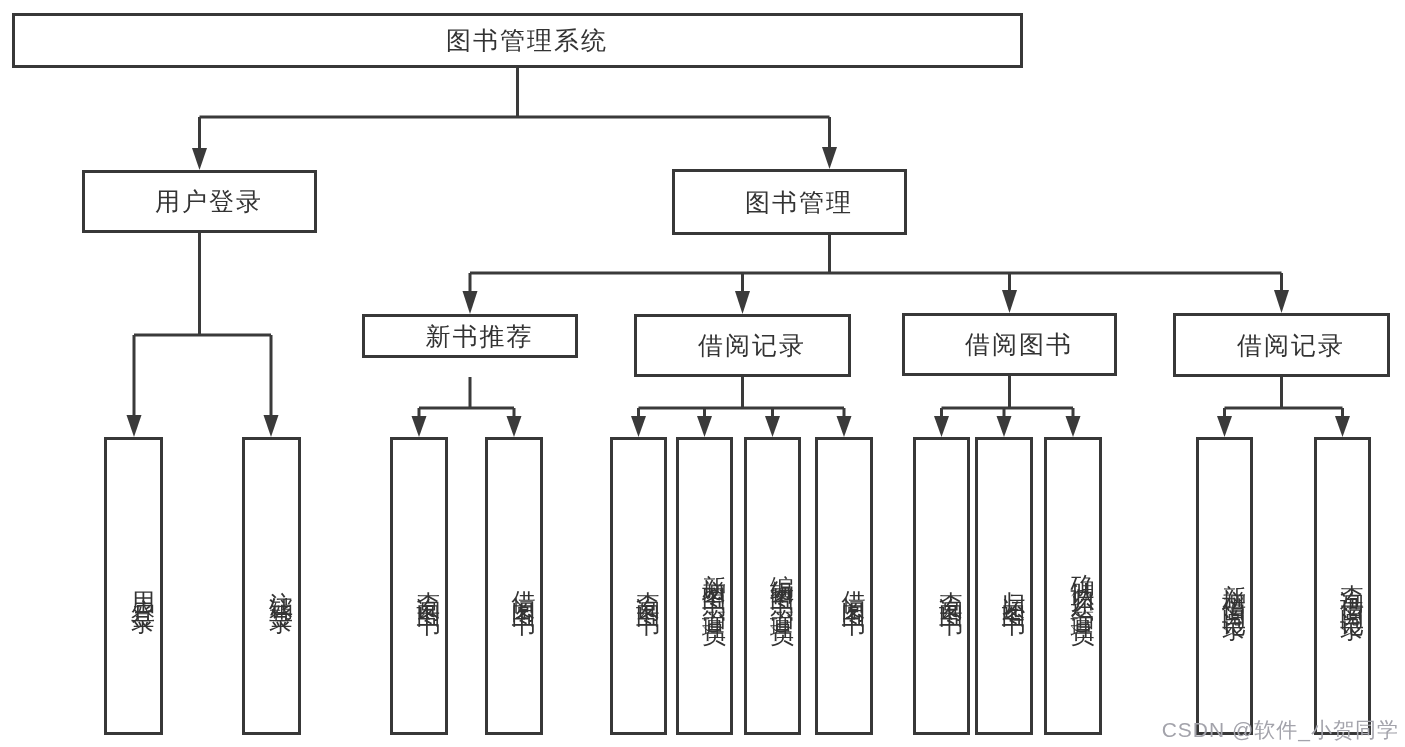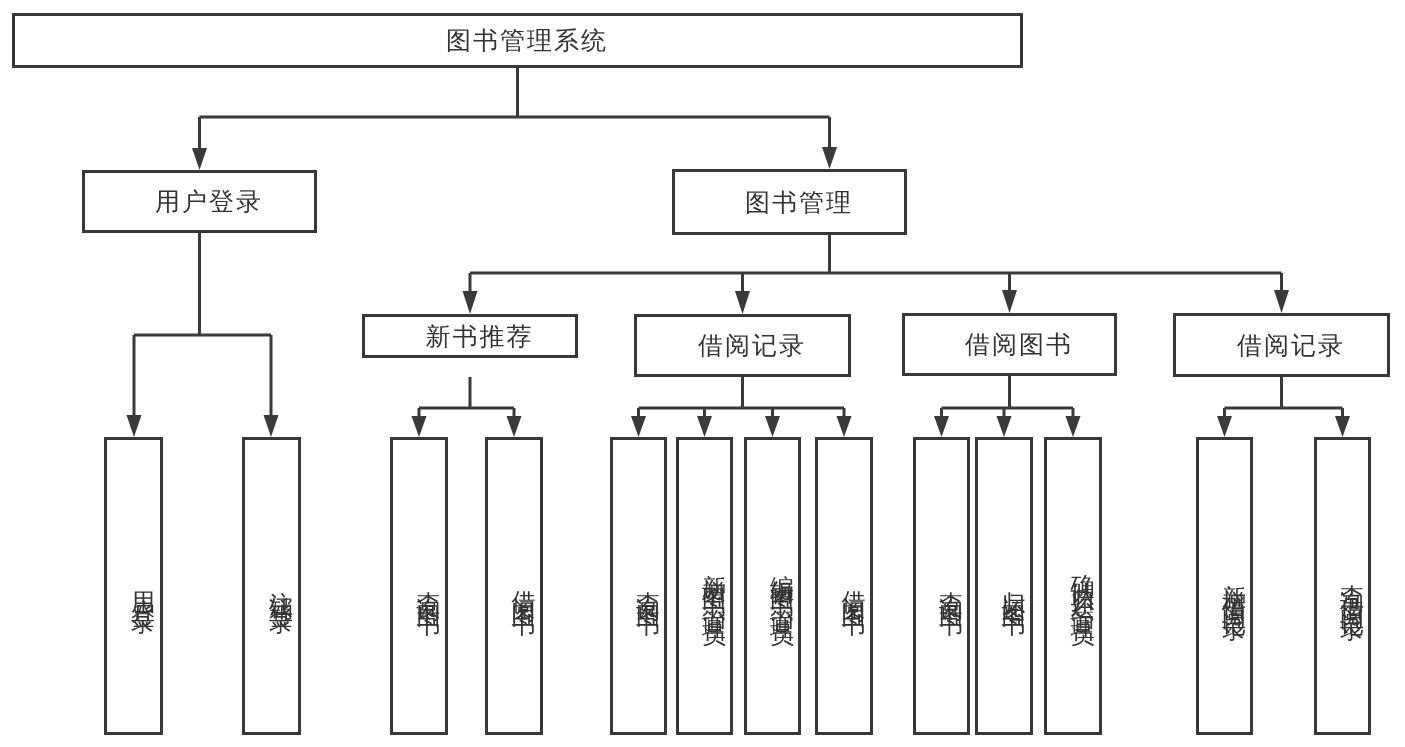--- a/index.html
+++ b/index.html
@@ -174,14 +174,15 @@
     <span class="lbl">确认归还（管理员）</span>
   </div>
 
   <div class="box vbox" style="left:1196px; top:437px; width:57px; height:298px;">
     <span class="lbl">新增借阅记录</span>
   </div>
   <div class="box vbox" style="left:1314px; top:437px; width:57px; height:298px;">
     <span class="lbl">查询借阅记录</span>
   </div>
 
+  <div class="watermark">CSDN @软件_小贺同学</div>
 
 </div>
 
 </body></html>

